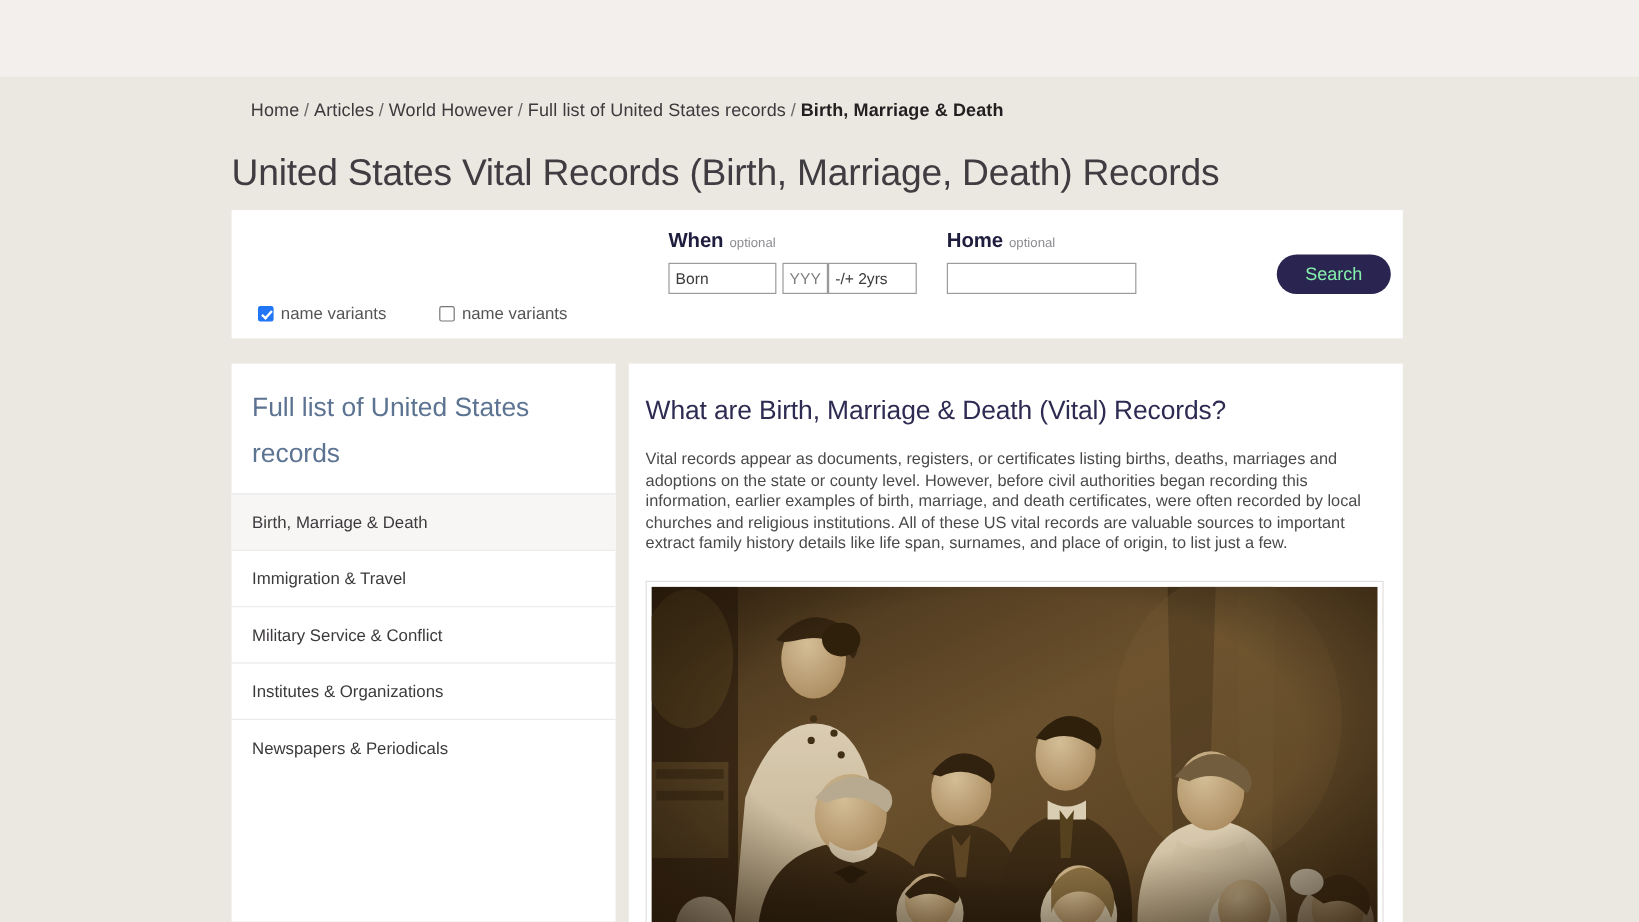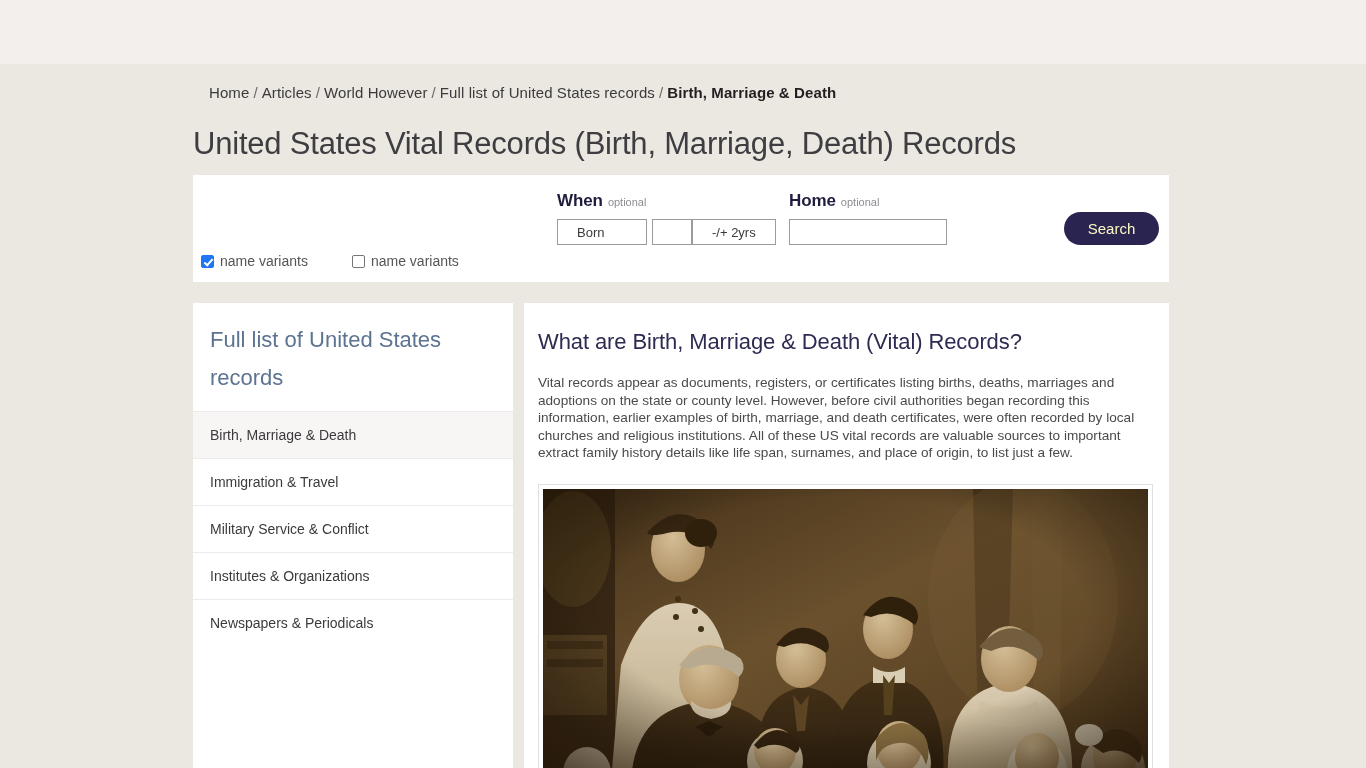--- a/index.html
+++ b/index.html
@@ -63,38 +63,38 @@
 
   .row-inputs { margin-top: 8px; display: flex; gap: 10px; }
 
   input[type="text"], select {
     height: 26px;
     border: 1px solid #9b9b9b;
     background: #ffffff;
     font-family: "Liberation Sans", sans-serif;
     font-size: 13px;
     color: #3c3a3c;
-    padding: 0 19px;
+    padding: 0 5px;
     border-radius: 0;
     outline: none;
     -webkit-appearance: none;
     appearance: none;
   }
   input::placeholder { color: #7d7d7d; opacity: 1; }
   select { color: #3c3a3c; }
 
   .in-first { width: 152px; }
   .in-last  { width: 152px; }
   .sel-event { width: 90px; }
   .in-year  { width: 38px; }
-  .sel-range{ width: 84px; }
+  .sel-range{ width: 74px; }
   .in-place { width: 158px; }
 
   .row-checks {
-    position: absolute; left: 8px; top: 78px;
+    position: absolute; left: 22px; top: 78px;
     display: flex; align-items: flex-start;
     font-size: 14px; color: #3c3a3c;
   }
   .chk-wrap { display: flex; align-items: center; }
   .chk-wrap.second { margin-left: 44px; }
   .cbox {
     width: 13px; height: 13px; margin-right: 6px;
     border: 1px solid #767676; background: #fff;
     position: relative; border-radius: 2px; flex: none;
   }
@@ -104,21 +104,21 @@
     left: 4px; top: 1px; width: 3px; height: 7px;
     border: solid #fff; border-width: 0 2px 2px 0;
     transform: rotate(42deg);
   }
   .chk-label { color: #555; font-size: 14px; }
 
   .search-btn {
     position: absolute; left: 871px; top: 37px;
     width: 95px; height: 33px;
     background: #2a2450;
-    color: #fef9c3;
+    color: #86efac;
     border: none; border-radius: 17px;
     font-family: "Liberation Sans", sans-serif;
     font-size: 15px;
     cursor: pointer;
   }
 
   
   .sidebar {
     position: absolute; left: 193px; top: 239px;
     width: 320px; min-height: 465px;

